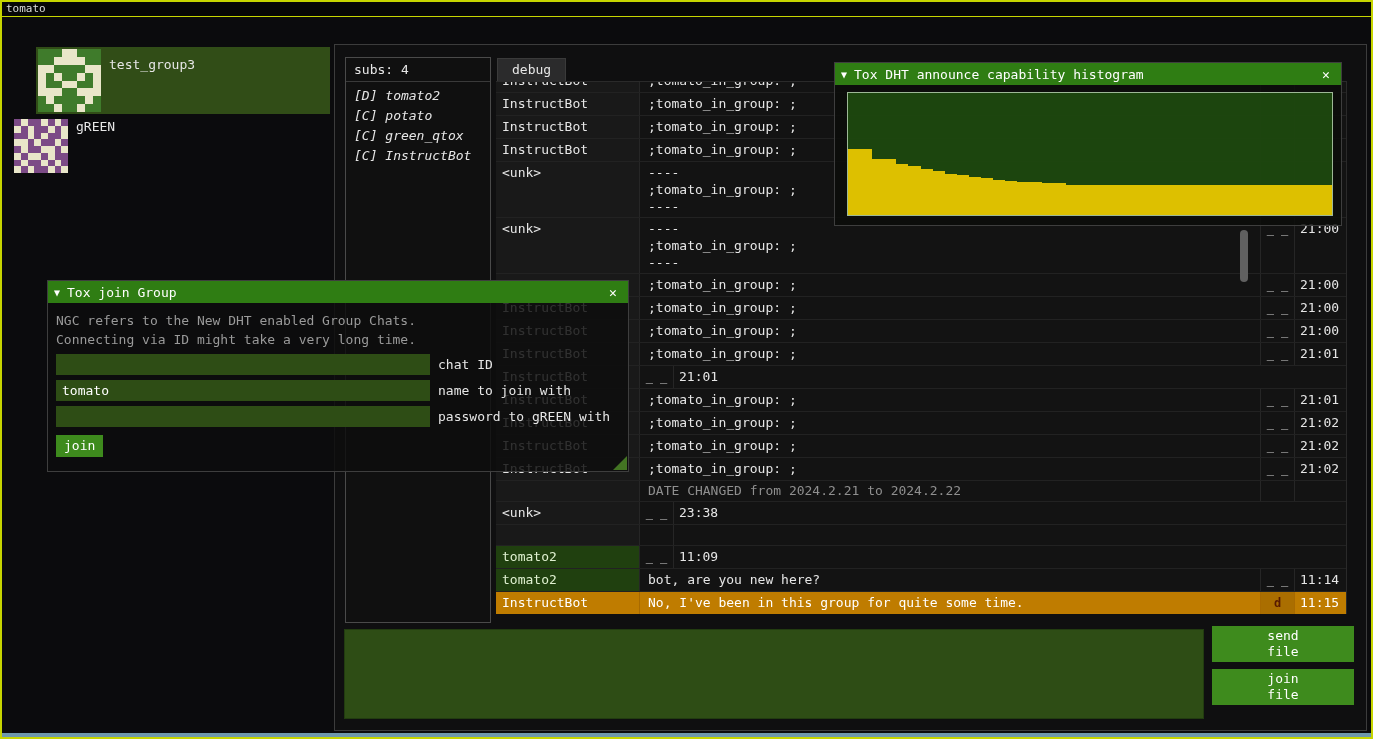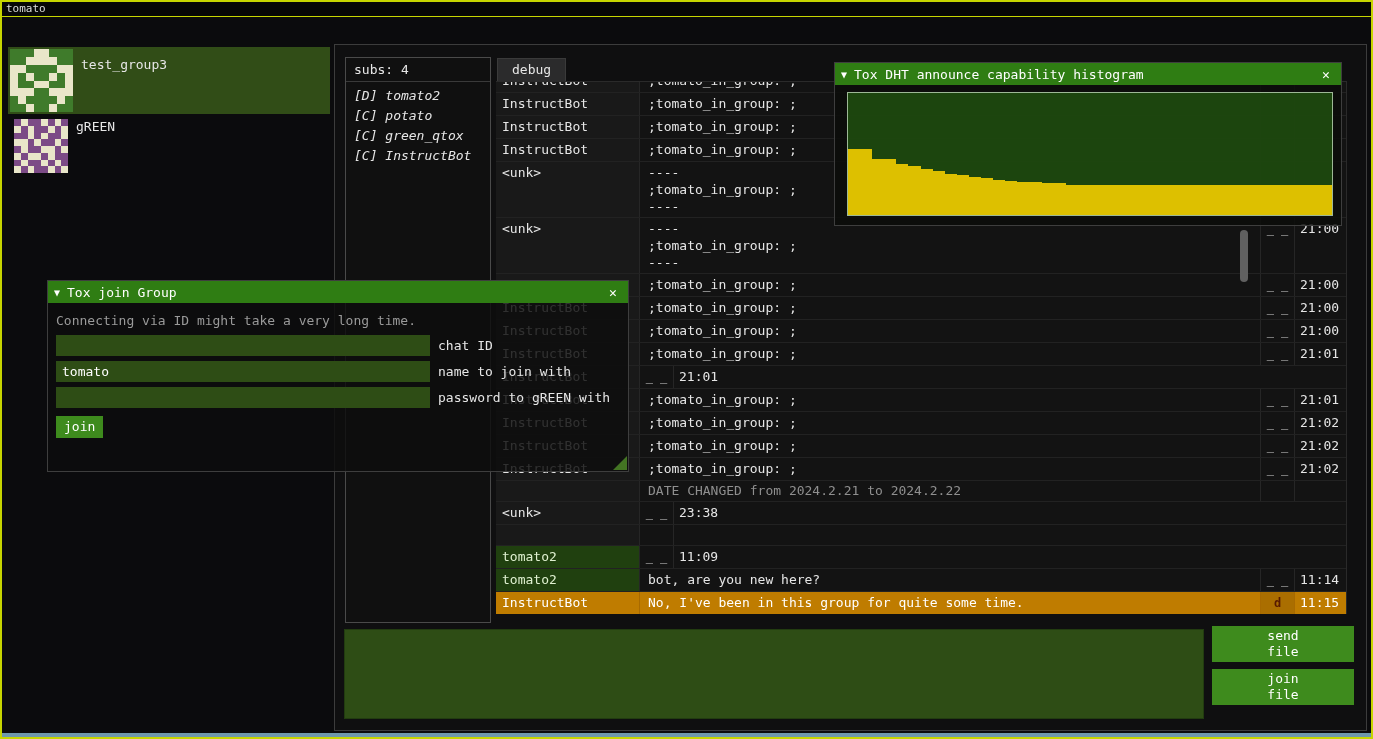--- a/index.html
+++ b/index.html
@@ -18,21 +18,21 @@
     position:absolute; left:0; top:16px; width:100%; height:24px;
     background:#151515; display:flex; align-items:center;
   }
   .menu-fps { padding:0 10px; }
   .menu-item { padding:0 12px; cursor:default; }
   .bottom-edge { position:absolute; left:0; bottom:0; width:100%; height:4px; background:#6e98ac; z-index:6; }
 
   
   .group-list { position:absolute; left:6px; top:45px; width:322px; }
   .group-item { display:flex; align-items:flex-start; padding:2px; height:67px; margin-bottom:1px; cursor:pointer; }
-  .group-item.selected { background:#314d17; }
+  .group-item.selected { background:#314d17;margin-left:28px; }
   .group-item:not(.selected) { height:60px; }
   .avatar { width:63px; height:63px; display:grid; grid-template-columns:repeat(8,1fr); grid-template-rows:repeat(8,1fr); }
   .group-item:not(.selected) .avatar { width:54px; height:54px; margin-left:4px; margin-top:2px; }
   .group-name { margin:8px 0 0 8px; }
   .group-item:not(.selected) .group-name { margin-top:2px; }
 
   
   .main-window {
     position:absolute; left:332px; top:42px; width:1033px; height:687px;
     background:#0f0f10; border:1px solid #3c3c3c;
@@ -502,20 +502,21 @@
     </div>
   </div>
 
   <div class="float-window join-window">
     <div class="float-title">
       <span class="collapse-icon">▼</span>
       <span class="title-text">Tox join Group</span>
       <span class="close-icon">✕</span>
     </div>
     <div class="join-body">
+      <div class="join-info">NGC refers to the New DHT enabled Group Chats.</div>
       <div class="join-info">Connecting via ID might take a very long time.</div>
       <div>
           <div class="field-row">
             <input type="text" class="text-input" style="">
             <span class="field-label">chat ID</span>
           </div>
           <div class="field-row">
             <input type="text" class="text-input" value="tomato" style="">
             <span class="field-label">name to join with</span>
           </div>

